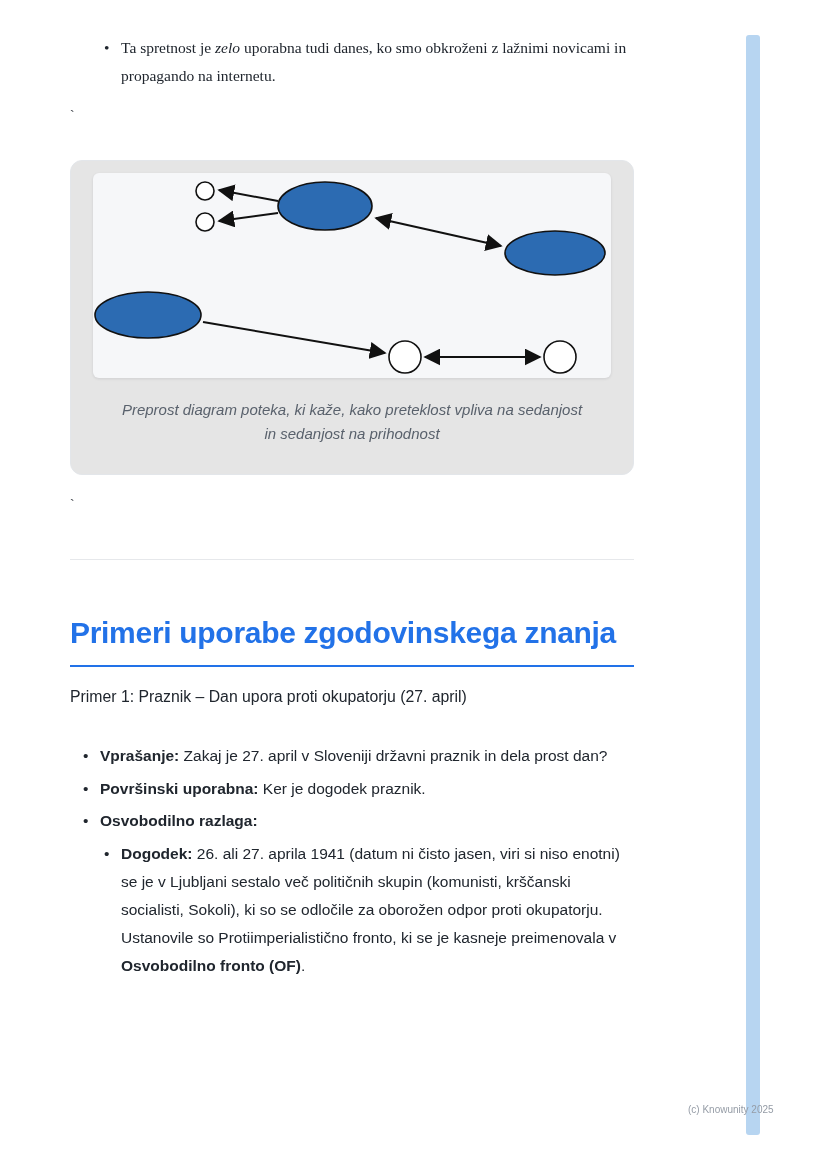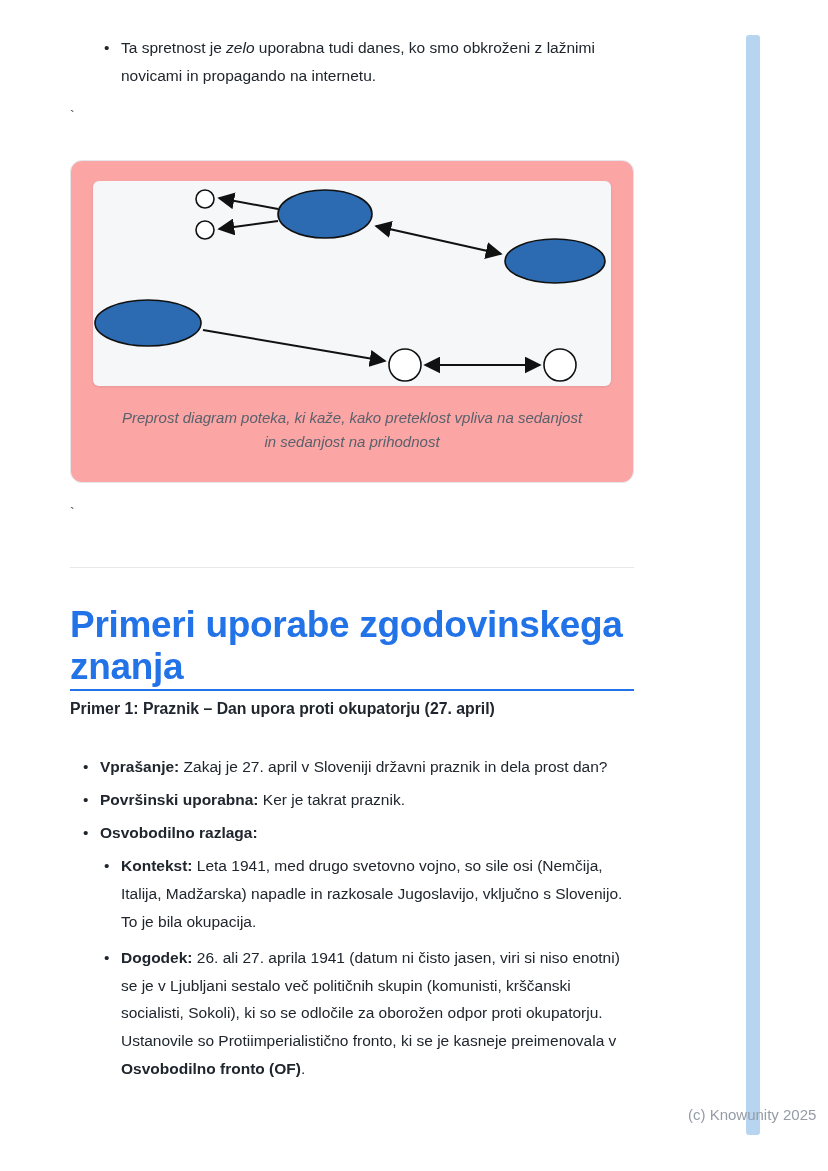--- a/index.html
+++ b/index.html
@@ -18,67 +18,67 @@
     width: 828px; height: 1171px; position: relative; background: #ffffff;
     color: var(--text); overflow: hidden;
     font: 15.5px/1.8 "Liberation Sans", "DejaVu Sans", sans-serif;
   }
   .content { position: absolute; left: 70px; top: 0; width: 564px; }
 
   ul { list-style: none; margin: 0; padding: 0; }
   li.b { position: relative; padding-left: 18px; margin-bottom: 5px; }
   li.b::before { content: "•"; position: absolute; left: 1px; top: 0; }
 
-  .top-list { padding-top: 34px; padding-left: 33px; }
+  .top-list { padding-top: 34px; padding-left: 33px; font-family: Liberation Serif, serif; }
 
   .tick { display: block; font-size: 14px; color: #3a3f46; height: 20px; }
   .tick1 { margin-top: 14px; }
   .tick2 { margin-top: 18px; }
 
   .figure-card {
     margin-top: 36px; border: 1px solid var(--border); border-radius: 12px;
-    padding: 20px 22px 28px; background: #fca5a5;
+    padding: 12px 22px 28px; background: #e5e5e5;
   }
   .diagram-panel {
     background: #f6f7f9; border-radius: 6px; height: 205px; overflow: hidden;
     box-shadow: 0 1px 3px rgba(15,23,42,.10);
   }
   svg.flow { display: block; width: 100%; height: 100%; }
   .node-blue { fill: var(--ellipse-fill); stroke: var(--diagram-outline); stroke-width: 1.6; }
   .node-white { fill: #ffffff; stroke: var(--diagram-outline); stroke-width: 1.6; }
   .edge { stroke: var(--diagram-outline); stroke-width: 2; fill: none; }
   figcaption {
     margin: 20px auto 0; max-width: 472px; text-align: center; font-style: italic;
     color: var(--muted); font-size: 15px; line-height: 1.6;
   }
 
   hr.divider { border: none; border-top: 1px solid #e6e8eb; margin: 46px 0 0; }
 
   h1.section-title {
-    margin: 36px 0 0; border-bottom: 2px solid var(--accent);
-    color: var(--accent); font-size: 37px; line-height: 1.15; font-weight: bold;
+    margin: 56px 0 0; padding-bottom: 15px; border-bottom: 2px solid var(--accent);
+    color: var(--accent); font-size: 30px; line-height: 1.15; font-weight: bold;
     letter-spacing: -0.3px;
   }
 
   p.intro { margin: 24px 0 0; }
-  p.example-heading { margin: 4px 0 0; font-weight: bold; font-size: 15.8px; }
+  p.example-heading { margin: 16px 0 0; font-weight: normal; font-size: 15.8px; }
 
   .main-list { margin-top: 30px; padding-left: 12px; }
   .sub-list { margin-left: 3px; margin-top: 5px; }
   .sub-list > li { margin-bottom: 8px; }
 
   strong.lead, strong.inline { font-weight: bold; }
   .em { font-style: italic; }
 
   .scrollbar {
     position: absolute; left: 746px; top: 35px; width: 14px; height: 1100px;
     background: var(--scrollbar); border-radius: 3px; z-index: 1;
   }
   .watermark {
-    position: absolute; left: 688px; top: 1101px; font-size: 15px;
+    position: absolute; left: 688px; top: 1101px; font-size: 10px;
     color: var(--footer); z-index: 2; white-space: nowrap;
   }
 </style>
 </head>
 <body>
 
 <div class="content">
 
   <ul class="top-list">
     <li class="b">
@@ -120,28 +120,25 @@
   <h1 class="section-title">Primeri uporabe zgodovinskega znanja</h1>
 
 
   <p class="example-heading">Primer 1: Praznik – Dan upora proti okupatorju (27. april)</p>
 
   <ul class="main-list">
     <li class="b">
       <strong class="lead">Vprašanje:</strong><span> Zakaj je 27. april v Sloveniji državni praznik in dela prost dan?</span>
     </li>
     <li class="b">
-      <strong class="lead">Površinski uporabna:</strong><span> Ker je takrat praznik.</span>
+      <strong class="lead">Površinski uporabna:</strong><span> Ker je dogodek praznik.</span>
     </li>
     <li class="b">
       <strong class="lead">Osvobodilno razlaga:</strong><span></span>
       <ul class="sub-list">
-        <li class="b">
-          <strong class="lead">Kontekst:</strong><span> Leta 1941, med drugo svetovno vojno, so sile osi (Nemčija, Italija, Madžarska) napadle in razkosale Jugoslavijo, vključno s Slovenijo. To je bila okupacija.</span>
-        </li>
         <li class="b">
           <strong class="lead">Dogodek:</strong><span> 26. ali 27. aprila 1941 (datum ni čisto jasen, viri si niso enotni) se je v Ljubljani sestalo več političnih skupin (komunisti, krščanski socialisti, Sokoli), ki so se odločile za oborožen odpor proti okupatorju. Ustanovile so Protiimperialistično fronto, ki se je kasneje preimenovala v </span><strong class="inline">Osvobodilno fronto (OF)</strong><span>.</span>
         </li>
       </ul>
     </li>
   </ul>
 
 </div>
 
 <div class="scrollbar"></div>

